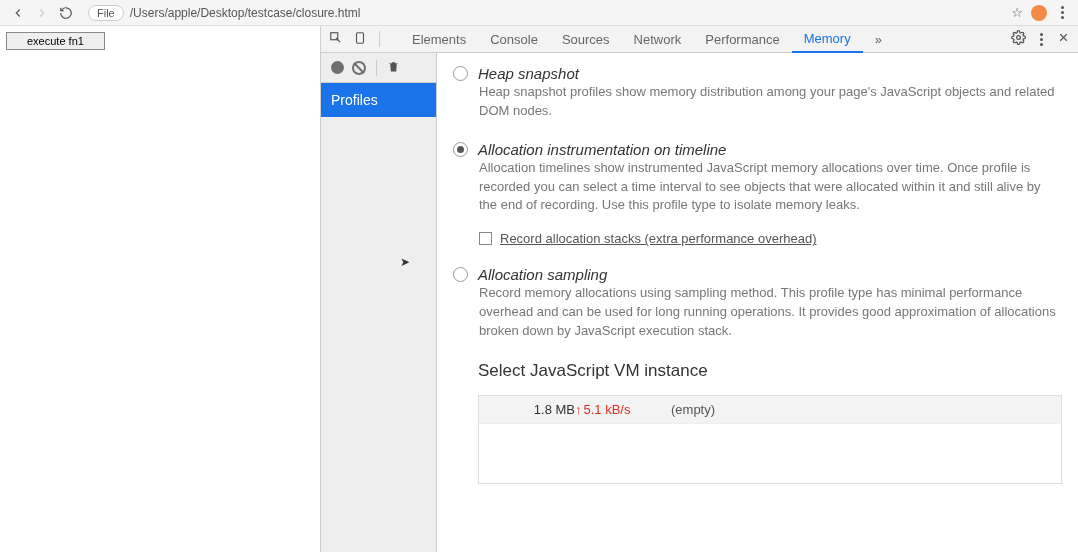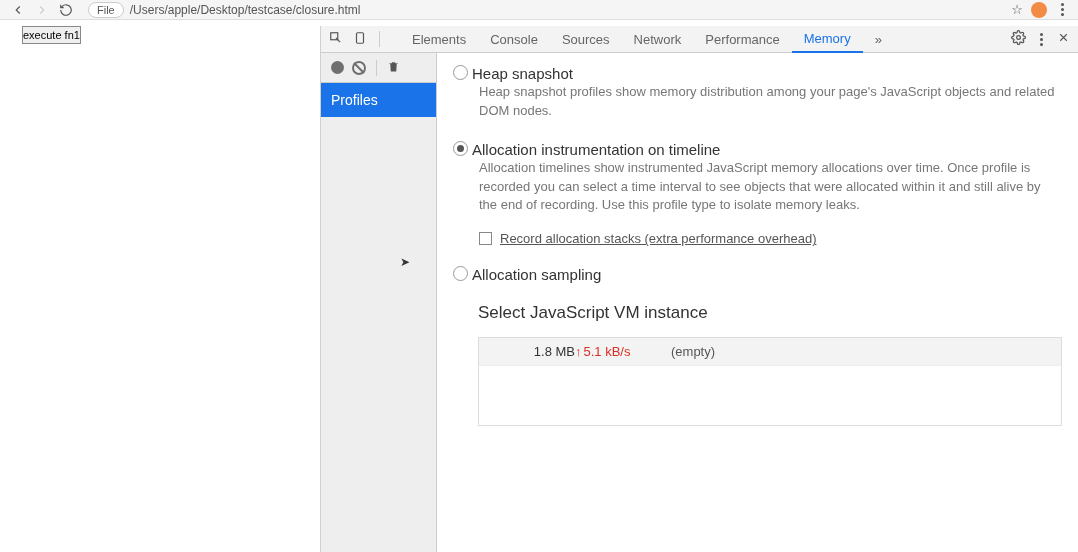--- a/index.html
+++ b/index.html
@@ -1,31 +1,31 @@
 <!DOCTYPE html>
 <html><head>
   <meta charset="utf-8">
   <style>
     * { box-sizing: border-box; margin: 0; padding: 0; }
     body { font-family: -apple-system, Helvetica, Arial, sans-serif; font-size: 13px; color: #333; background: #fff; }
     
-    .browser-bar { height: 20px; background: #f5f5f5; display: flex; align-items: center; padding: 0 8px; border-bottom: 1px solid #ddd; }
+    .browser-bar { height: 26px; background: #f5f5f5; display: flex; align-items: center; padding: 0 8px; border-bottom: 1px solid #ddd; }
     .nav-btn { width: 20px; height: 20px; display: flex; align-items: center; justify-content: center; color: #555; margin-right: 4px; cursor: default; }
     .nav-btn.disabled { color: #ccc; }
     .url-area { display: flex; align-items: center; margin-left: 8px; font-size: 12px; color: #555; }
     .file-pill { background: #fff; border: 1px solid #ccc; border-radius: 10px; padding: 1px 8px; margin-right: 6px; font-size: 11px; color: #555; }
     .spacer { flex: 1; }
     .star { color: #555; margin-right: 8px; }
     .ext-icon { width: 16px; height: 16px; border-radius: 50%; background: #f28b45; margin-right: 8px; }
     .menu-dots { display: flex; flex-direction: column; gap: 2px; padding: 0 6px; }
     .menu-dots span { width: 3px; height: 3px; border-radius: 50%; background: #555; }
     
     .page-body { display: flex; }
     .page-left { flex: 0 0 320px; padding: 6px; }
-    .exec-btn { font-size: 11px; padding: 2px 0; border: 1px solid #888; background: #efefef; cursor: pointer; margin-left: 16px; }
+    .exec-btn { font-size: 11px; padding: 2px 20px; border: 1px solid #888; background: #efefef; cursor: pointer; }
     
     .devtools { position: absolute; top: 26px; right: 0; bottom: 0; left: 320px; background: #fff; display: flex; flex-direction: column; border-left: 1px solid #d0d0d0; }
     
     .dt-toolbar { height: 27px; background: #f3f3f3; border-bottom: 1px solid #ccc; display: flex; align-items: center; padding: 0 8px; }
     .inspect-icon { margin-right: 10px; color: #555; }
     .tabs { display: flex; margin-left: 18px; }
     .tab { padding: 0 12px; height: 27px; display: flex; align-items: center; font-size: 13px; color: #666; cursor: pointer; }
     .tab.active { color: #1a73e8; border-bottom: 2px solid #1a73e8; text-align: center; }
     .tb-right { margin-left: auto; display: flex; align-items: center; gap: 14px; color: #555; }
     .gear, .close-x { cursor: pointer; }
@@ -38,21 +38,21 @@
     .rec-dot { width: 13px; height: 13px; border-radius: 50%; background: #6f6f6f; }
     .cancel-icon { width: 14px; height: 14px; border: 2px solid #6f6f6f; border-radius: 50%; position: relative; }
     .cancel-icon::after { content: ""; position: absolute; width: 14px; height: 2px; background: #6f6f6f; top: 4px; left: -2px; transform: rotate(45deg); }
     .trash-icon { color: #555; }
     .divider-v { width: 1px; height: 16px; background: #ccc; margin: 0 2px; }
     .profiles-item { background: #1a73e8; color: #fff; padding: 9px 10px; font-size: 14px; cursor: pointer; }
     
     .dt-main { flex: 1; padding: 12px 16px 0 16px; overflow: auto; color: #333; }
     .section-title { font-size: 17px; font-weight: 400; color: #333; margin-bottom: 14px; }
     .option { margin-bottom: 20px; }
-    .opt-head { display: flex; align-items: flex-start; gap: 4px; }
+    .opt-head { display: flex; align-items: center; gap: 10px; font-style: italic; }
     .radio { width: 15px; height: 15px; border: 1px solid #999; border-radius: 50%; background: #fff; position: relative; flex-shrink: 0; cursor: pointer; }
     .radio.checked::after { content: ""; position: absolute; top: 3px; left: 3px; width: 7px; height: 7px; border-radius: 50%; background: #555; }
     .opt-label { font-size: 15px; color: #333; cursor: pointer; }
     .opt-desc { margin-left: 26px; margin-top: 1px; font-size: 13px; color: #777; line-height: 1.45; }
     .checkbox-row { display: flex; align-items: center; gap: 8px; margin-left: 26px; margin-top: 16px; }
     .checkbox { width: 13px; height: 13px; border: 1px solid #888; background: #fff; cursor: pointer; }
     .cb-label { font-size: 13px; color: #555; text-decoration: underline; }
     
     .vm-section { margin-top: 20px; margin-left: 25px; }
     .vm-table { border: 1px solid #ddd; }
@@ -183,20 +183,21 @@
           <div class="checkbox"></div>
           <div class="cb-label">Record allocation stacks (extra performance overhead)</div>
         </div>
       </div>
 
       <div class="option">
         <div class="opt-head">
           <div class="radio"></div>
           <div class="opt-label">Allocation sampling</div>
         </div>
+        <div class="opt-desc">Record memory allocations using sampling method. This profile type has minimal performance overhead and can be used for long running operations. It provides good approximation of allocations broken down by JavaScript execution stack.</div>
       </div>
 
       <div class="vm-section">
         <div class="section-title">Select JavaScript VM instance</div>
         <div class="vm-table">
           <div class="vm-row">
             <div class="vm-mem">1.8 MB</div>
             <div class="vm-rate">
               <span class="up-arrow">↑</span>
               <span>5.1 kB/s</span>

